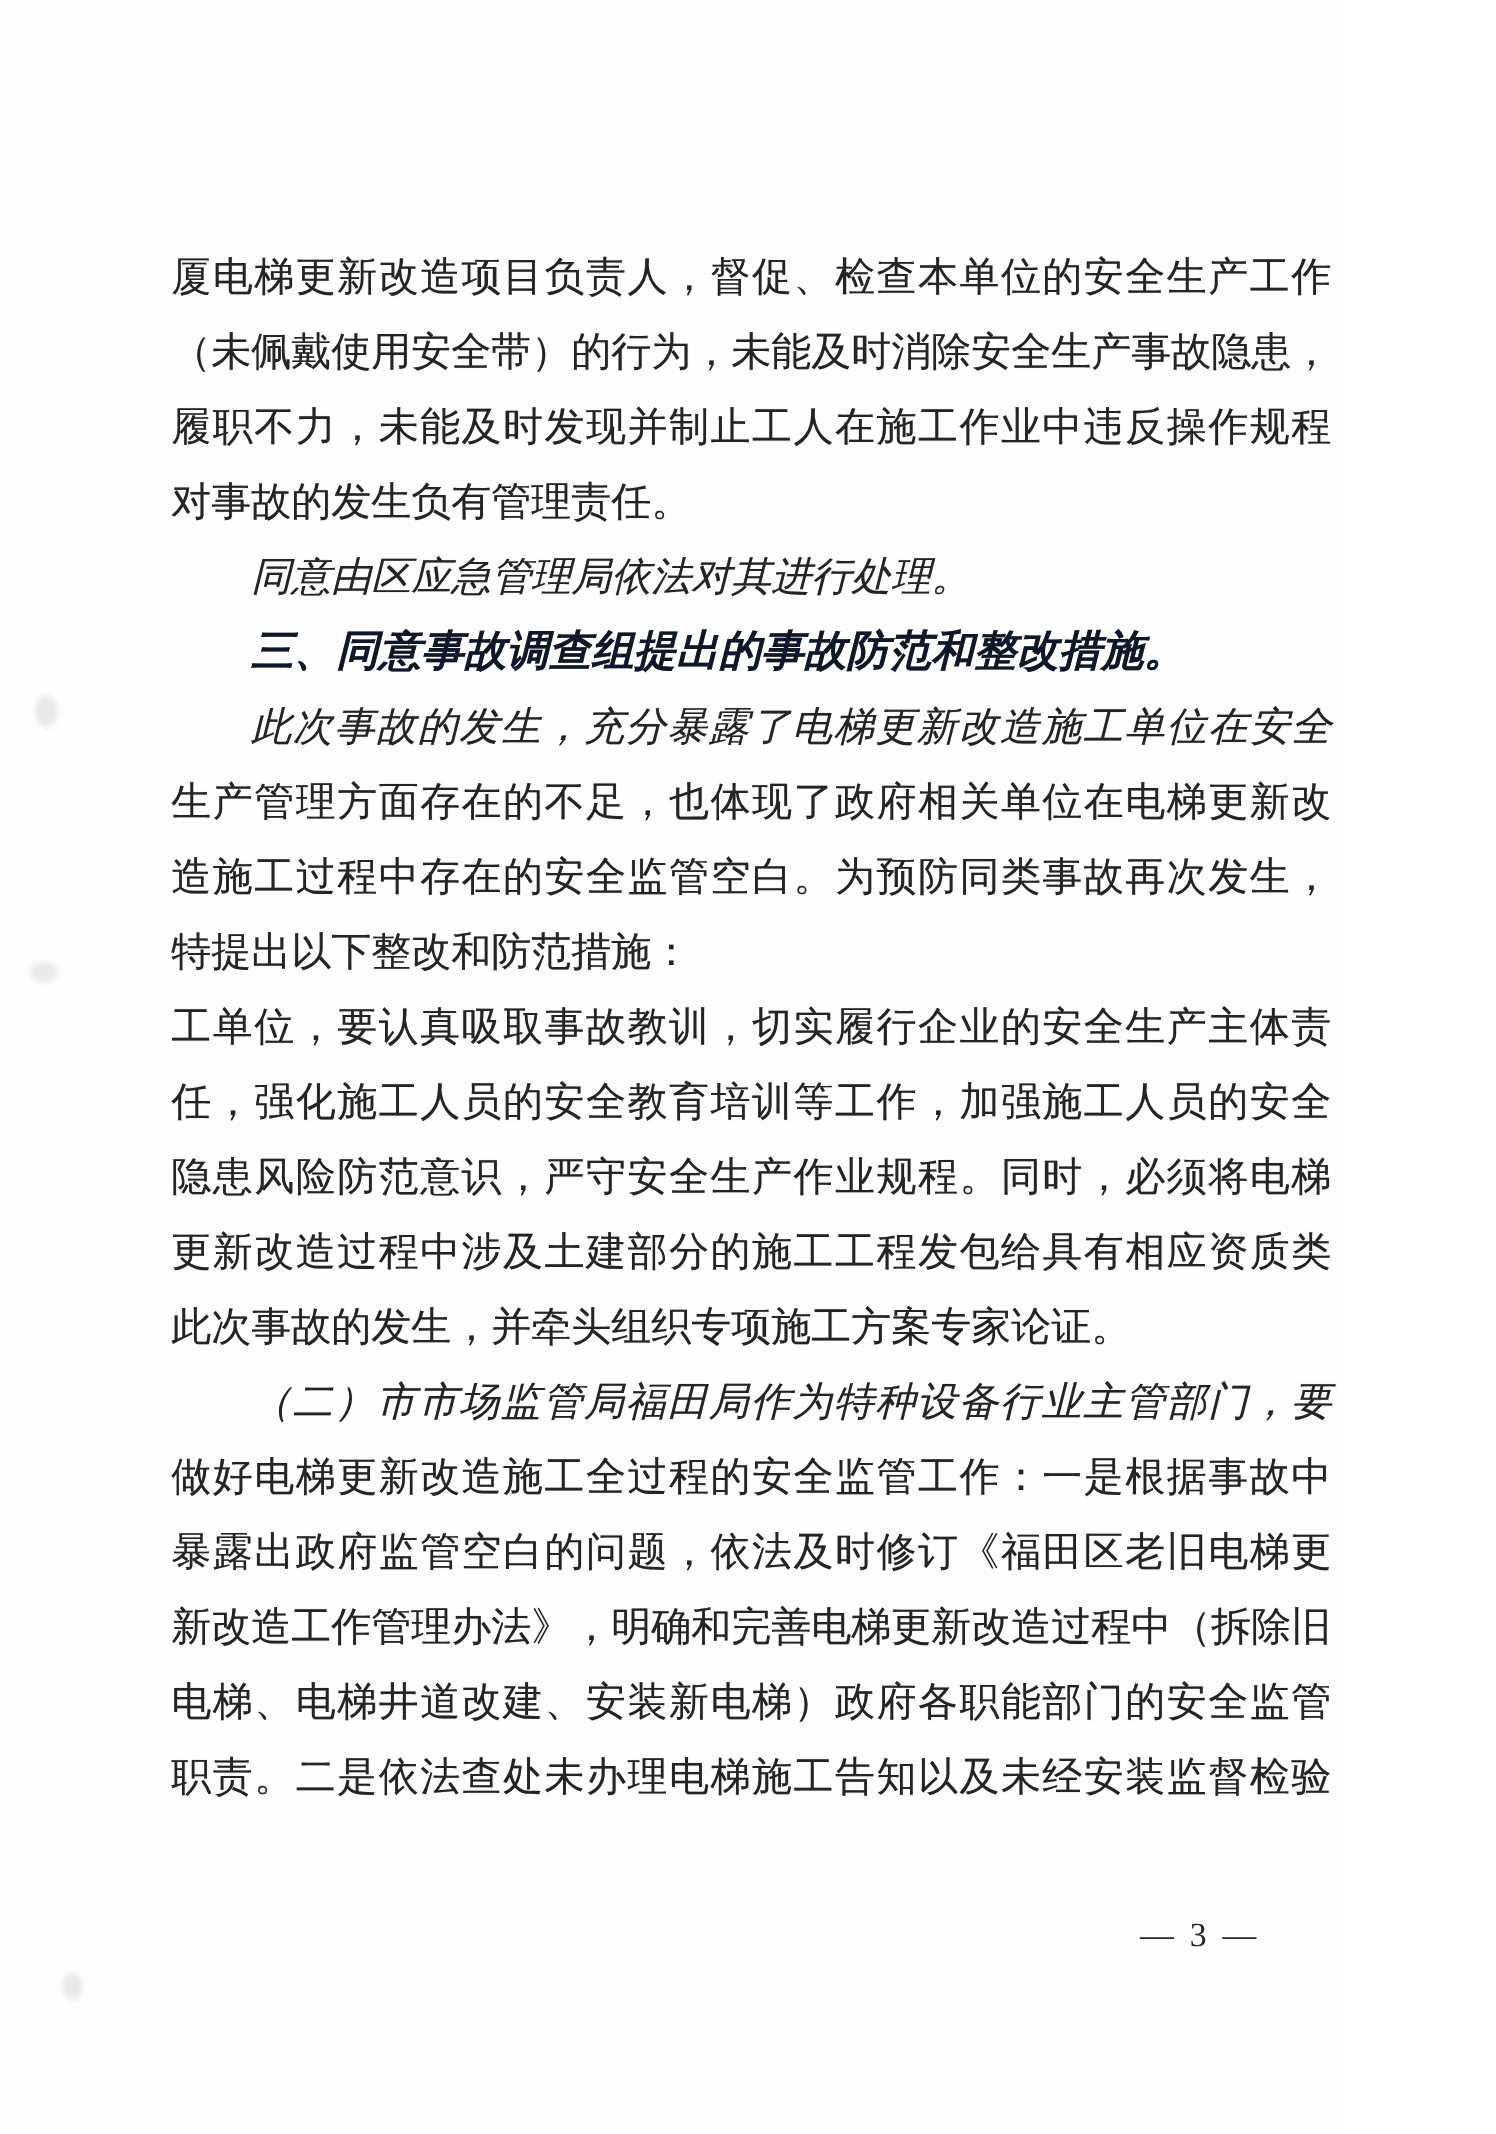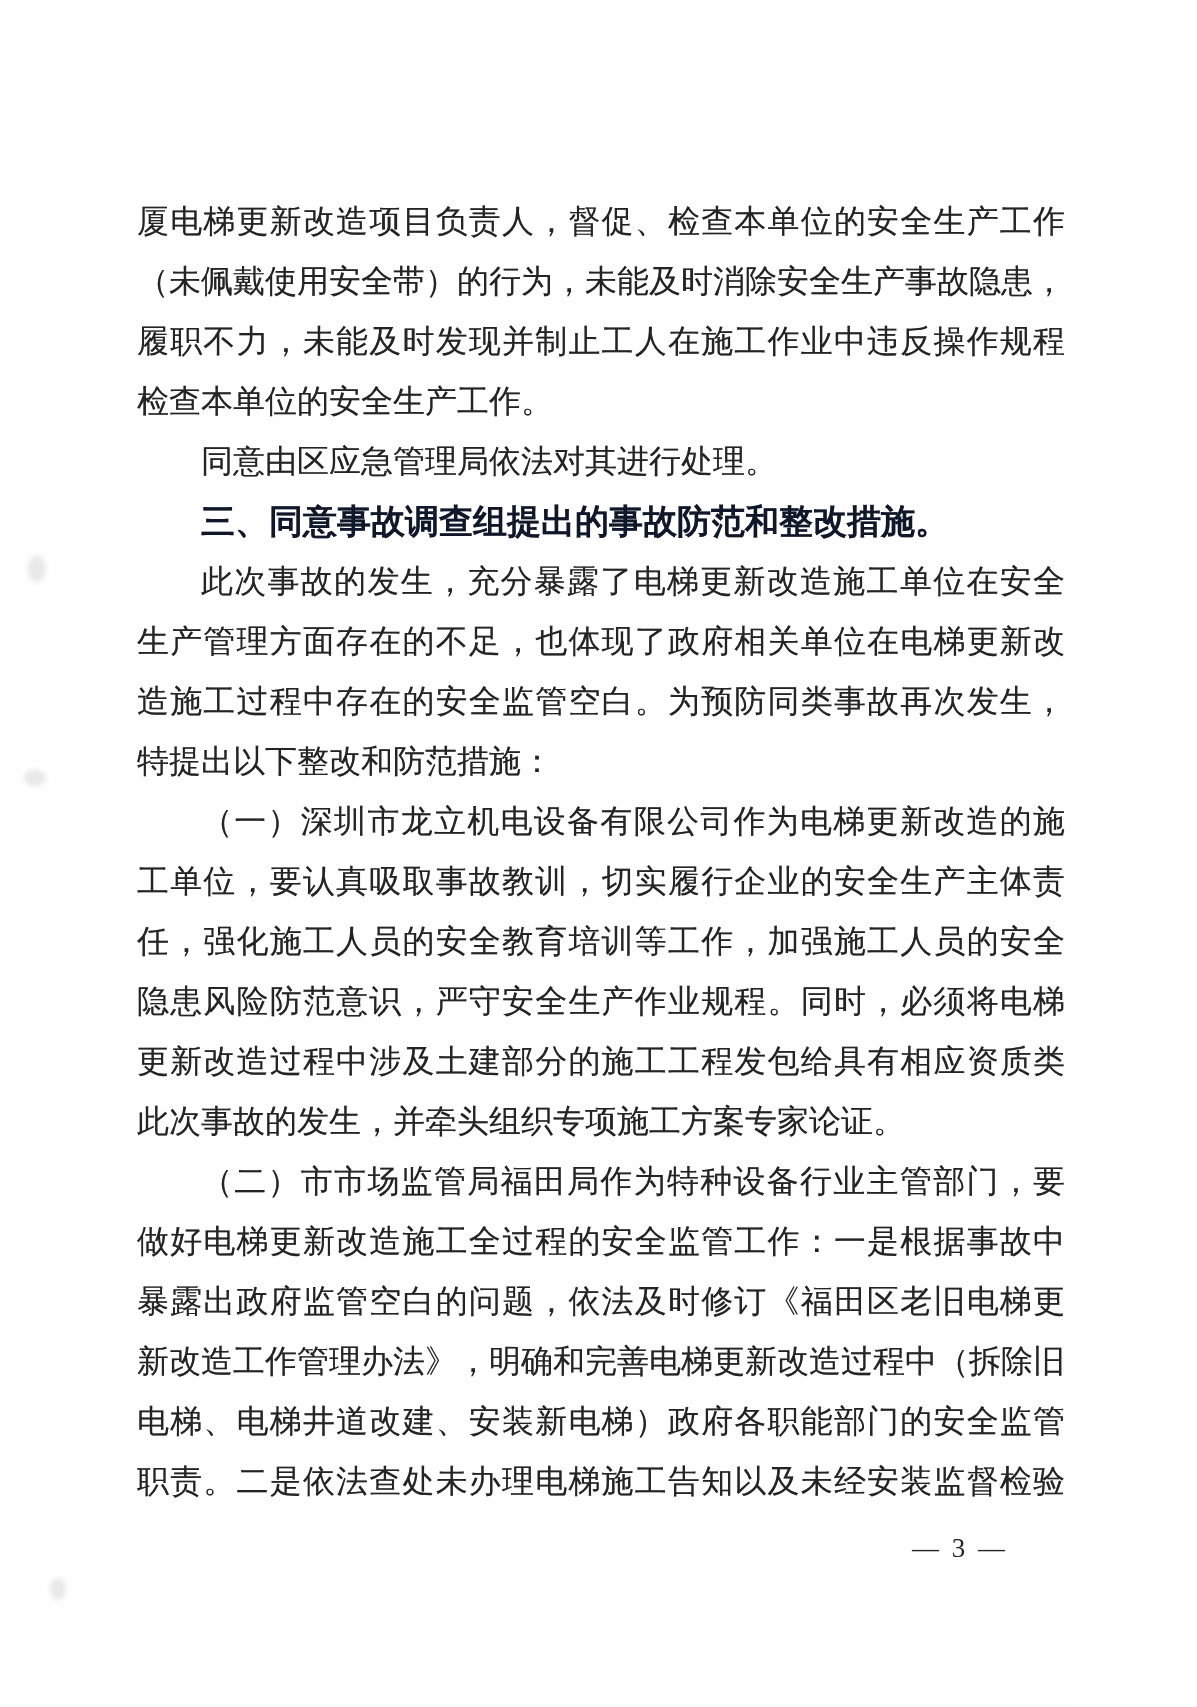--- a/index.html
+++ b/index.html
@@ -32,20 +32,21 @@
     text-align-last: justify;
     text-shadow: 0 0 0.6px rgba(40,40,40,0.45);
     letter-spacing: 0;
   }
   .line.end {
     text-align: left;
     text-align-last: left;
   }
   .line.indent {
     text-indent: 64px;
+    font-style: italic;
   }
   .line.heading {
     font-family: "Liberation Sans", sans-serif;
     font-weight: 700;
     font-size: 34px;
     color: #0f172a;
     text-shadow: 0 0 0.5px rgba(0,0,0,0.5);
   }
   .pagenum {
     position: absolute;
@@ -74,28 +75,27 @@
 
 <div class="page">
   <div class="smudge s1"></div>
   <div class="smudge s2"></div>
   <div class="smudge s3"></div>
 
   <div class="content" id="content">
       <div class="line">厦电梯更新改造项目负责人，督促、检查本单位的安全生产工作</div>
       <div class="line">（未佩戴使用安全带）的行为，未能及时消除安全生产事故隐患，</div>
       <div class="line">履职不力，未能及时发现并制止工人在施工作业中违反操作规程</div>
-      <div class="line end">检查本单位的安全生产工作。</div>
+      <div class="line end">对事故的发生负有管理责任。</div>
       <div class="line indent end">同意由区应急管理局依法对其进行处理。</div>
       <div class="line heading indent end">三、同意事故调查组提出的事故防范和整改措施。</div>
       <div class="line indent">此次事故的发生，充分暴露了电梯更新改造施工单位在安全</div>
       <div class="line">生产管理方面存在的不足，也体现了政府相关单位在电梯更新改</div>
       <div class="line">造施工过程中存在的安全监管空白。为预防同类事故再次发生，</div>
       <div class="line end">特提出以下整改和防范措施：</div>
-      <div class="line indent">（一）深圳市龙立机电设备有限公司作为电梯更新改造的施</div>
       <div class="line">工单位，要认真吸取事故教训，切实履行企业的安全生产主体责</div>
       <div class="line">任，强化施工人员的安全教育培训等工作，加强施工人员的安全</div>
       <div class="line">隐患风险防范意识，严守安全生产作业规程。同时，必须将电梯</div>
       <div class="line">更新改造过程中涉及土建部分的施工工程发包给具有相应资质类</div>
       <div class="line end">此次事故的发生，并牵头组织专项施工方案专家论证。</div>
       <div class="line indent">（二）市市场监管局福田局作为特种设备行业主管部门，要</div>
       <div class="line">做好电梯更新改造施工全过程的安全监管工作：一是根据事故中</div>
       <div class="line">暴露出政府监管空白的问题，依法及时修订《福田区老旧电梯更</div>
       <div class="line">新改造工作管理办法》，明确和完善电梯更新改造过程中（拆除旧</div>
       <div class="line">电梯、电梯井道改建、安装新电梯）政府各职能部门的安全监管</div>

